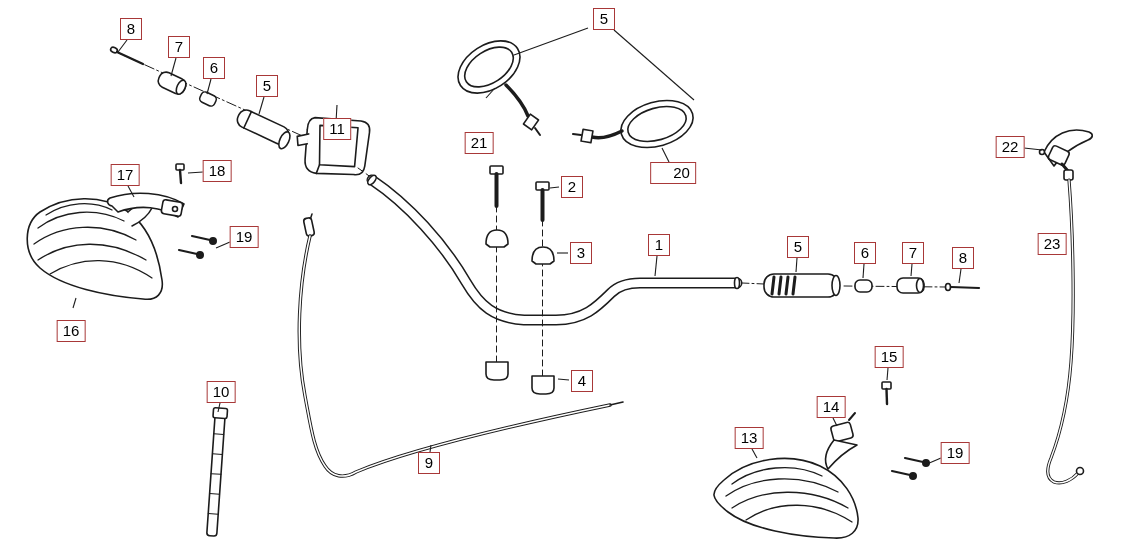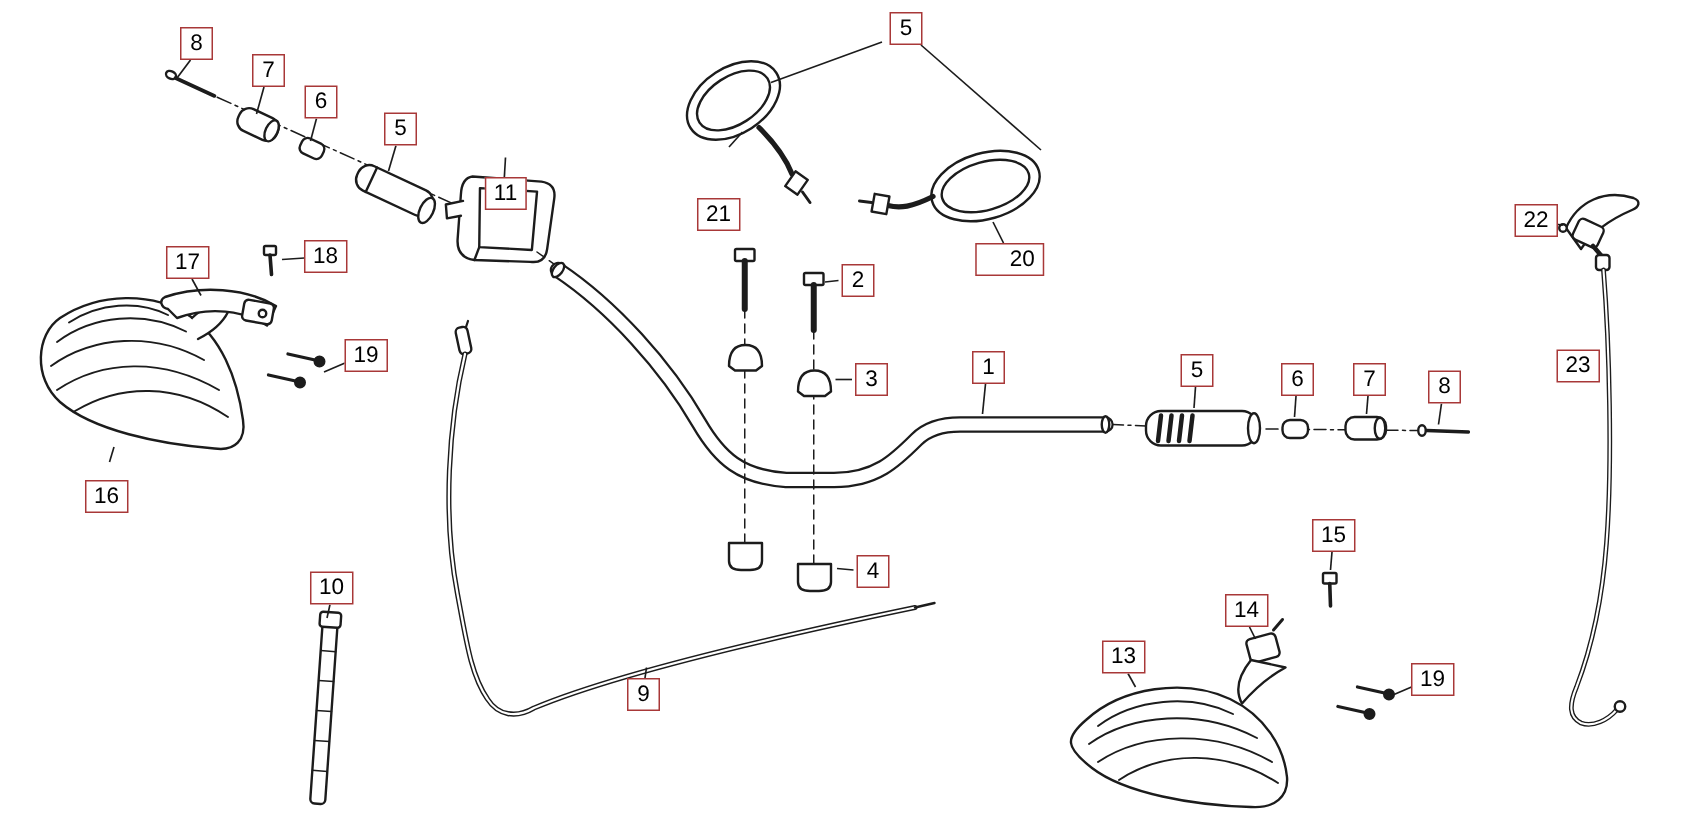--- a/index.html
+++ b/index.html
@@ -271,21 +271,21 @@
       <div class="callout" style="left: 572px; top: 187px;">2</div>
       <div class="callout" style="left: 581px; top: 253px;">3</div>
       <div class="callout" style="left: 125px; top: 175px;">17</div>
       <div class="callout" style="left: 217px; top: 171px;">18</div>
       <div class="callout" style="left: 244px; top: 237px;">19</div>
       <div class="callout" style="left: 659px; top: 245px;">1</div>
       <div class="callout" style="left: 798px; top: 247px;">5</div>
       <div class="callout" style="left: 865px; top: 253px;">6</div>
       <div class="callout" style="left: 913px; top: 253px;">7</div>
       <div class="callout" style="left: 963px; top: 258px;">8</div>
-      <div class="callout" style="left: 1010px; top: 147px; margin-left: 14px;">22</div>
+      <div class="callout" style="left: 1010px; top: 147px;">22</div>
       <div class="callout" style="left: 1040px; top: 244px; margin-left: 12px;">23</div>
       <div class="callout" style="left: 71px; top: 331px;">16</div>
       <div class="callout" style="left: 221px; top: 392px;">10</div>
       <div class="callout" style="left: 582px; top: 381px;">4</div>
       <div class="callout" style="left: 889px; top: 357px;">15</div>
       <div class="callout" style="left: 831px; top: 407px;">14</div>
       <div class="callout" style="left: 749px; top: 438px;">13</div>
       <div class="callout" style="left: 955px; top: 453px;">19</div>
       <div class="callout" style="left: 429px; top: 463px;">9</div>
     </div>

